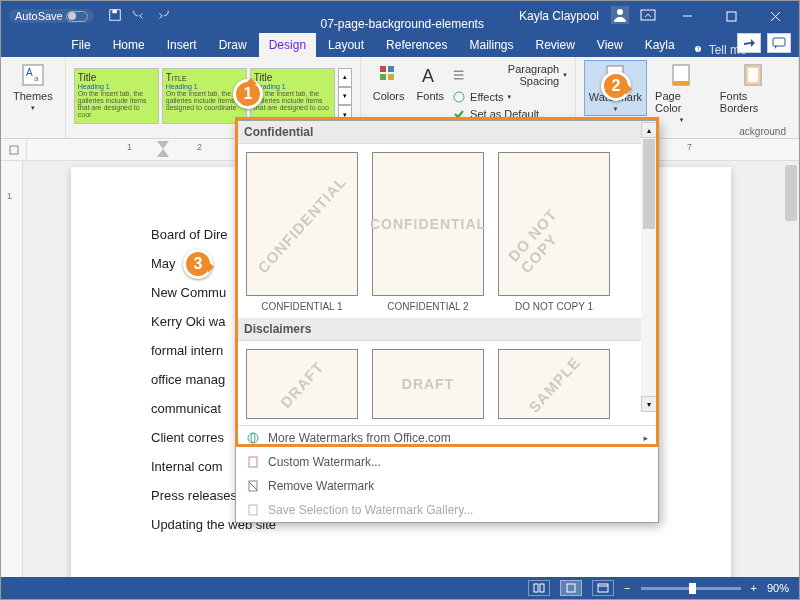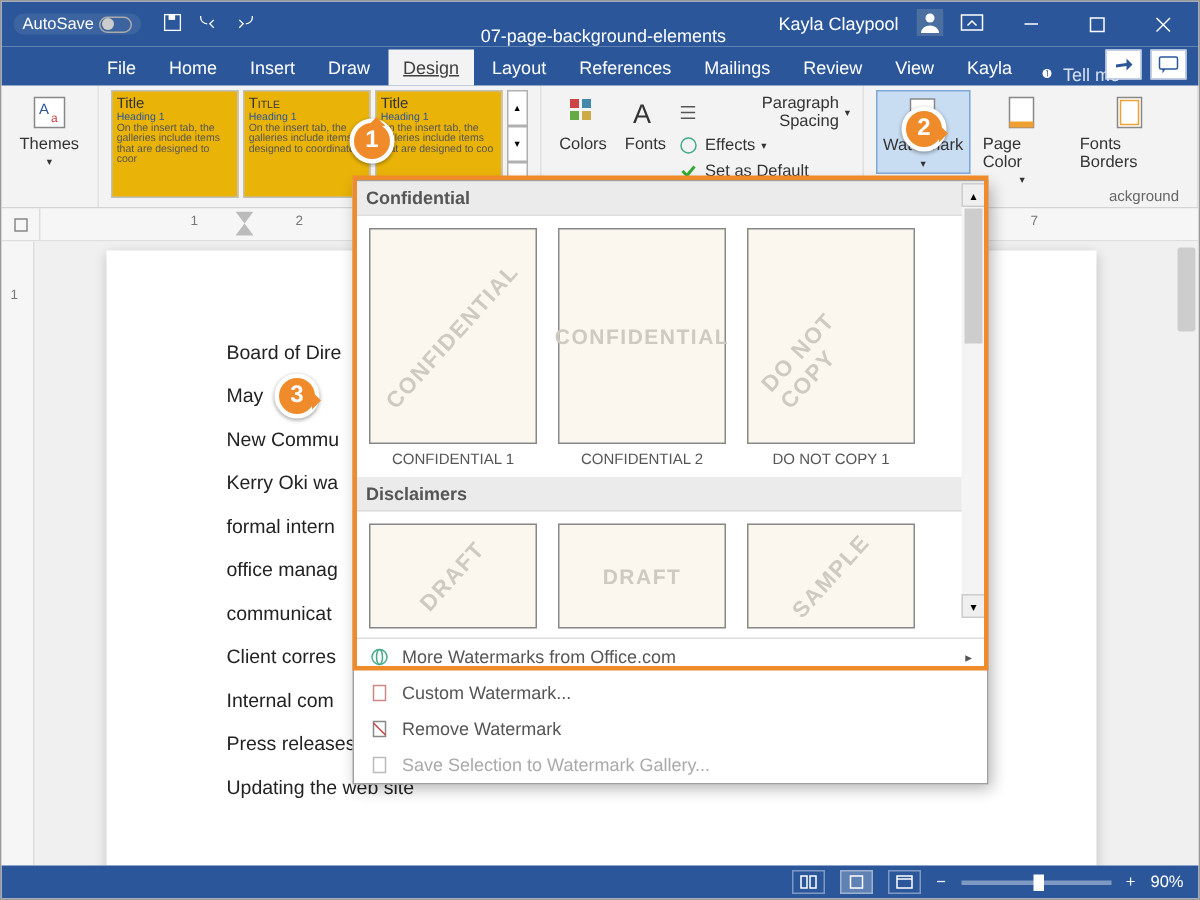--- a/index.html
+++ b/index.html
@@ -15,34 +15,34 @@
 .titlebar .qat svg { width: 14px; height: 14px; }
 .titlebar .center { flex: 1; text-align: right; margin-top: 16px; }
 .titlebar .right { display: flex; align-items: center; gap: 4px; padding-right: 4px; }
 .titlebar .user { margin-right: 8px; margin-left: 35px; }
 .winbtn { width: 40px; height: 30px; display:flex; align-items:center; justify-content:center; }
 .winbtn svg { width: 11px; height: 11px; }
 
 
 .tabs { height: 26px; background: #2b579a; display: flex; align-items: flex-end; color: #fff; font-size: 12px; padding-left: 8px; gap: 2px; position:relative;justify-content:center; }
 .tab { padding: 5px 10px; cursor: pointer; }
-.tab.active { background: #f3f3f3; color: #404040; text-decoration: underline; }
+.tab.active { background: #f3f3f3; color: #6d28d9; }
 .tabs .tellme { margin-left: 6px; display:flex; align-items:center; gap:4px; color:#d8e0ef; font-size:12px; }
 .tabs .share { position:absolute; right:8px; top:2px; display:flex; gap:6px; }
 .tabs .share .sbtn { width:24px; height:20px; background:#fff; border:1px solid #c5d0e6; display:flex; align-items:center; justify-content:center; }
 
 
 .ribbon { height: 82px; background: #f3f3f3; border-bottom: 1px solid #d4d4d4; display: flex; font-size: 11px; }
 .group { display:flex; flex-direction:column; align-items:center; justify-content:space-between; padding:3px 8px 6px; border-right:1px solid #e1e1e1; }
 .group .stack { display:flex; gap:4px; align-items:flex-start; }
 .bigbtn { display:flex; flex-direction:column; align-items:center; gap:2px; padding:2px 4px; cursor:pointer; font-size:11px; color:#333; }
 .bigbtn svg { width:26px; height:26px; }
 .bigbtn.sel { background:#c9ddf2; border:1px solid #7ea8d8; }
 .gallery { display:flex; gap:3px; }
-.gallery .thumb { width:85px; height:72px; background:#eab308; border:1px solid #c0c0c0; padding:3px; font-size:7px; color:#555; overflow:hidden; }
+.gallery .thumb { width:85px; height:56px; background:#bef264; border:1px solid #c0c0c0; padding:3px; font-size:7px; color:#555; overflow:hidden; }
 .gallery .thumb .t1 { font-size:10px; color:#333; }
 .gallery .thumb .h1 { font-size:7px; color:#2b579a; }
 .gallery .scroll { width:14px; display:flex; flex-direction:column; }
 .gallery .scroll div { flex:1; border:1px solid #b0b0b0; display:flex; align-items:center; justify-content:center; font-size:7px; background:#fff; }
 .smallrow { display:flex; align-items:center; gap:4px; font-size:11px; color:#333; padding:1px 0; cursor:pointer;text-align:right; }
 .smallrow svg { width:14px; height:14px; }
 .group-label { font-size:10px; color:#666; }
 
 
 .ruler-area { height:22px; background:#f6f6f6; border-bottom:1px solid #ddd; display:flex; }

